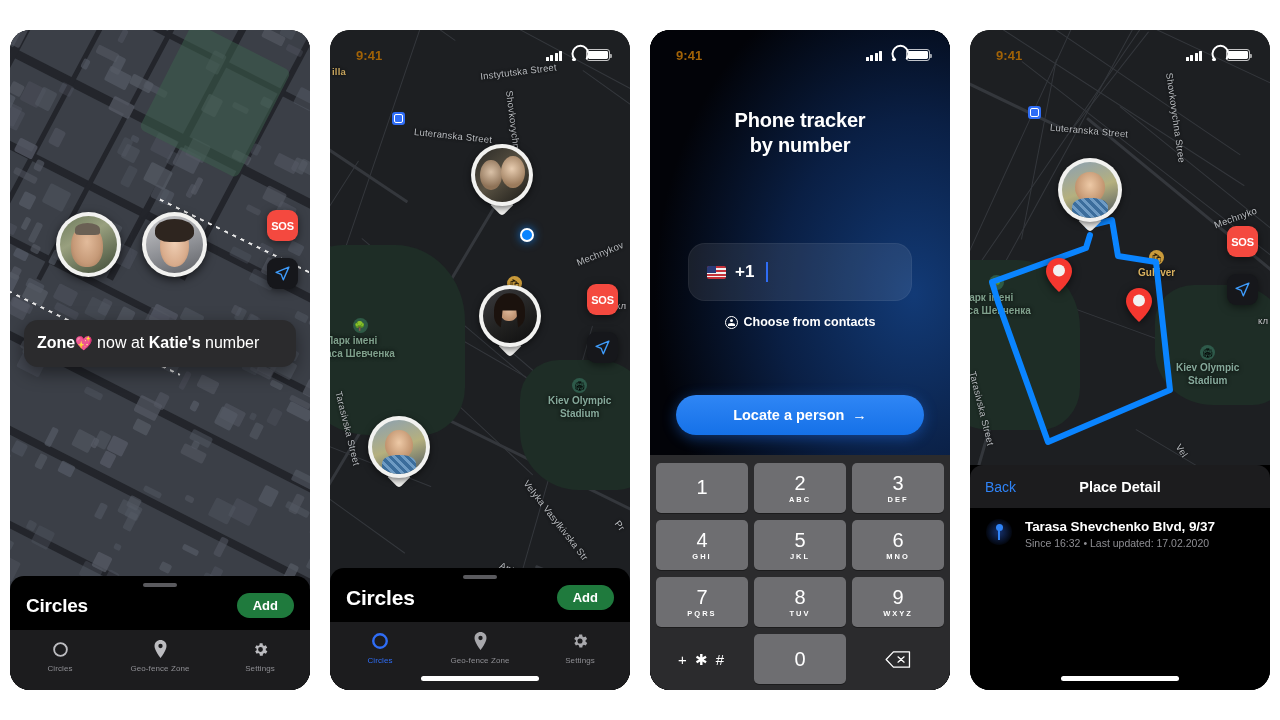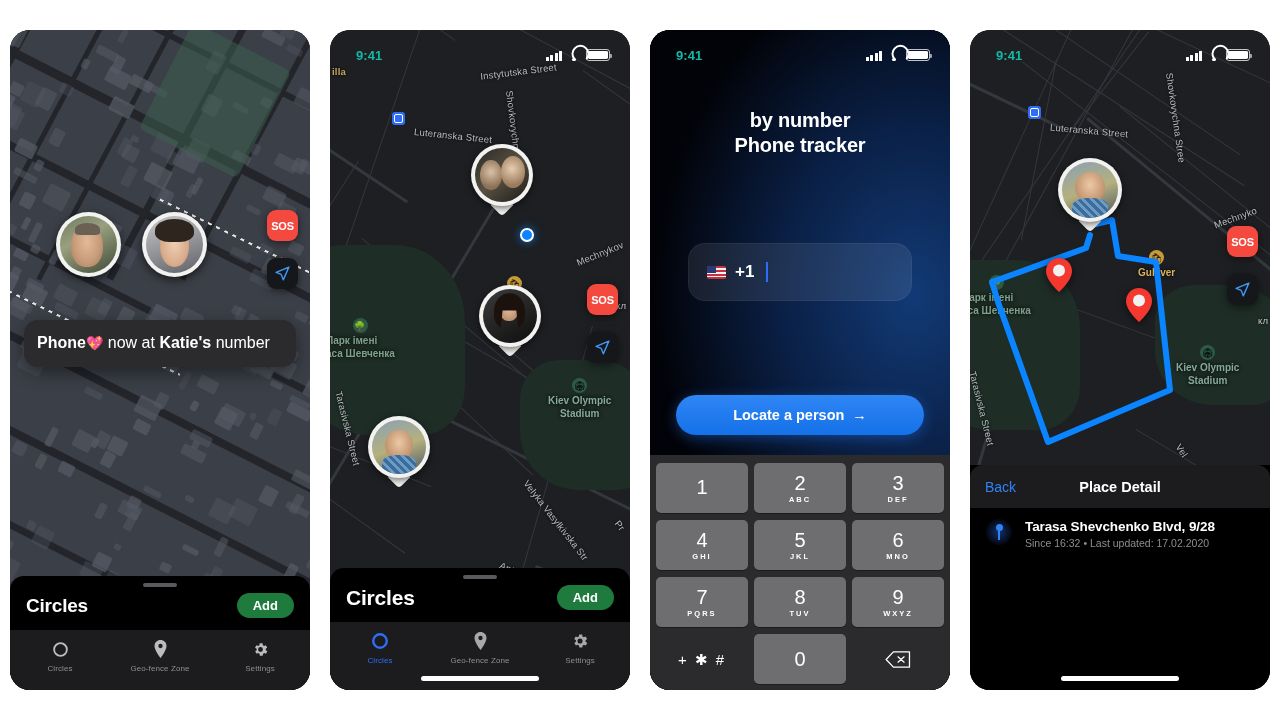--- a/index.html
+++ b/index.html
@@ -30,21 +30,21 @@
   #phone3 { left: 650px; }
   #phone4 { left: 970px; }
 
   
   .statusbar {
     position: absolute; top: 0; left: 0; right: 0;
     height: 40px;
     display: flex; align-items: center; justify-content: space-between;
     padding: 10px 20px 0 26px;
     z-index: 40;
-    color: #14b8a6;
+    color: #a16207;
     font-size: 13px;
     font-weight: bold;
     letter-spacing: .1px;
   }
   .sb-right { display: flex; align-items: flex-end; gap: 5px; }
   .sig { display: flex; align-items: flex-end; gap: 1.5px; height: 11px; }
   .sig i { display:block; width: 3px; background: #fff; border-radius: .5px; }
   .sig i:nth-child(1){ height:4px } .sig i:nth-child(2){ height:6px }
   .sig i:nth-child(3){ height:8px } .sig i:nth-child(4){ height:10px }
   .wifi { width:14px; height:11px; position: relative; }
@@ -660,21 +660,21 @@
 
     <div class="sosbtn" style="right:12px; top:180px;">SOS</div>
     <div class="navbtn" style="right:12px; top:228px;">
       <svg viewBox="0 0 24 24">
         <path d="M21 3 3 10.5l7.2 2.9L13.1 21 21 3z" fill="none" stroke="#3e9bfa" stroke-width="1.9" stroke-linejoin="round"></path>
       </svg>
     </div>
 
     <div class="toast">
       <div class="tbody">
-        <b>Phone</b><span class="heart">💖</span>
+        <b>Zone</b><span class="heart">💖</span>
         <span class="lite">now</span>
         <span class="lite">at</span>
         <b>Katie's</b>
         <span class="lite">number</span>
       </div>
     </div>
 
     <div class="sheet">
       <div class="grabber"></div>
       <div class="sheet-head">
@@ -851,31 +851,35 @@
             <i></i>
           </span>
   </div>
       </div>
     </div>
 
   <div class="phone" id="phone3">
     <div class="s3"></div>
 
     <div class="s3-title">
+      <div>Phone tracker</div>
       <div>by number</div>
-      <div>Phone tracker</div>
     </div>
 
     <div class="s3-input">
       <div class="flagus"></div>
       <div class="s3-cc">+1</div>
       <div class="caret"></div>
       <span style="color:#fff;font-size:17px;"></span>
     </div>
 
+    <div class="s3-contacts">
+      <span class="ci"></span>
+      <span>Choose from contacts</span>
+    </div>
 
     <button class="s3-cta">
       <span>Locate a person</span>
       <span>→</span>
     </button>
 
     <div class="keypad">
       <button class="key">
         <span class="kn">1</span>
         <span class="kl"></span>
@@ -1031,21 +1035,21 @@
       </div>
       <div class="s4-list">
         <div class="s4-row">
           <div class="pinwrap">
             <div class="pinglow">
                 <div class="smallpin"></div>
               </div>
 
           </div>
           <div class="s4-txt">
-            <div class="addr">Tarasa Shevchenko Blvd, 9/28</div>
+            <div class="addr">Tarasa Shevchenko Blvd, 9/37</div>
             <div class="meta">Since 16:32 • Last updated: 17.02.2020</div>
           </div>
         </div>
       </div>
       <div class="homebar"></div>
     </div>
   <div class="statusbar">
   <div class="sb-time">9:41</div>
   <div class="sb-right">
     <span class="sig">

